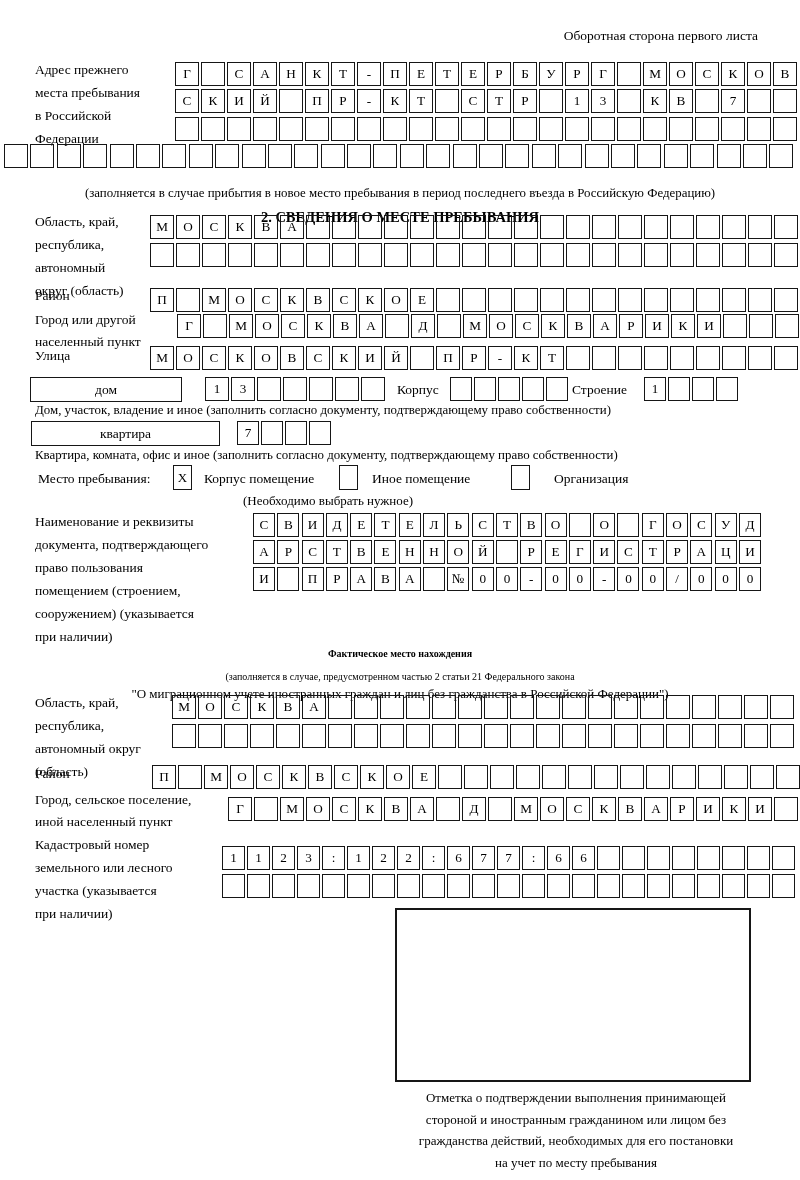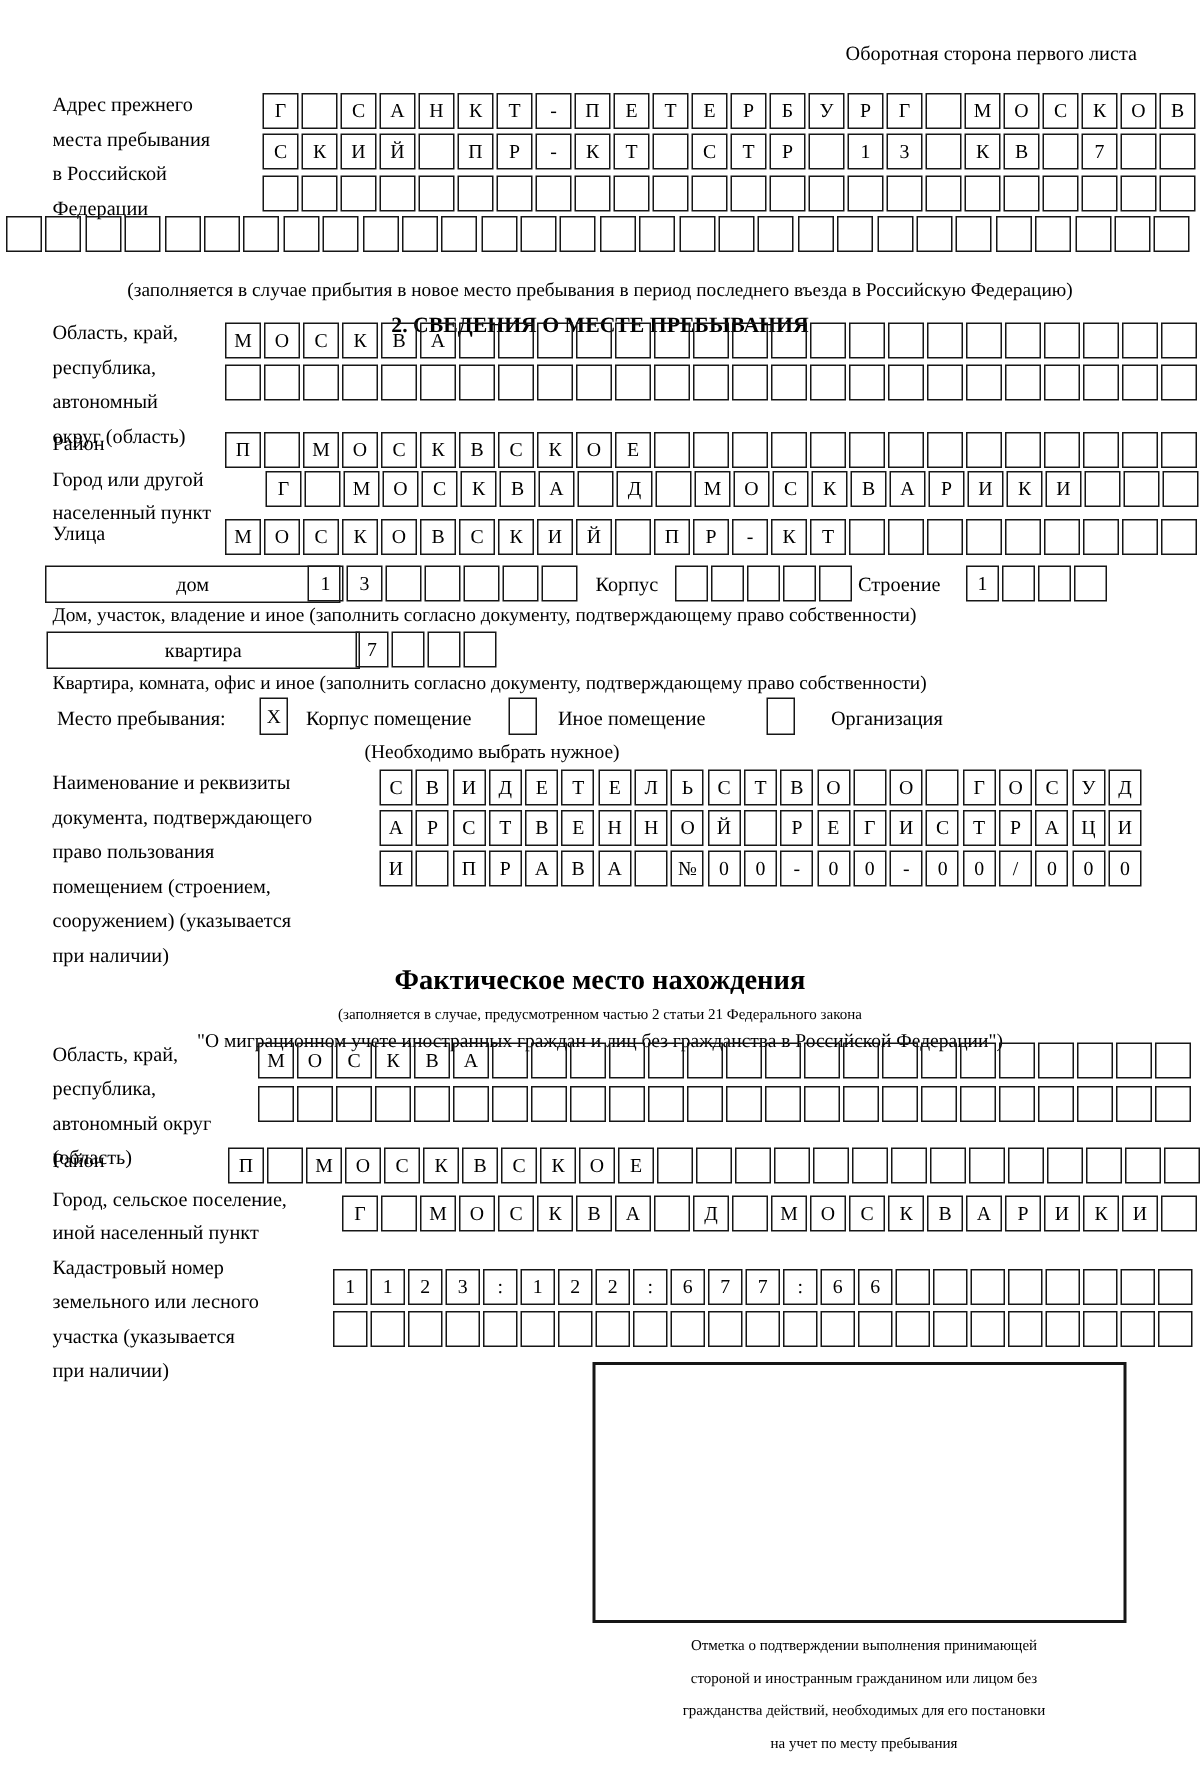--- a/index.html
+++ b/index.html
@@ -14,21 +14,21 @@
        display:flex;align-items:center;justify-content:center;font-size:13.2px;flex:none;}
   .full{gap:2.4px;}
   .sm{gap:2.3px;} .sm .c{width:22px;}
   .kd{gap:2px;} .kd .c{width:23px;}
   .nr{gap:2px;} .nr .c{width:22px;}
   .widebox{position:absolute;border:1.7px solid #161616;box-sizing:border-box;
        display:flex;align-items:center;justify-content:center;font-size:13.5px;}
   .cb{position:absolute;width:19px;height:25px;border:1.6px solid #161616;box-sizing:border-box;
        display:flex;align-items:center;justify-content:center;font-size:13px;}
   .markbox{position:absolute;border:2px solid #161616;box-sizing:border-box;background:#fff;}
-  .cap{position:absolute;font-size:10px;line-height:21.5px;text-align:center;white-space:pre-line;}
+  .cap{position:absolute;font-size:13px;line-height:21.5px;text-align:center;white-space:pre-line;}
 </style>
 </head>
 <body>
 
 <div class="lbl" style="top:24px;right:42px;">Оборотная сторона первого листа</div>
 
 <div class="lbl" style="left:35px;top:58px;">Адрес прежнего
 места пребывания
 в Российской
 Федерации</div>
@@ -285,21 +285,21 @@
     <div class="c"></div>
     <div class="c"></div>
     <div class="c"></div>
     <div class="c"></div>
     <div class="c"></div>
     <div class="c"></div>
     <div class="c"></div>
     <div class="c"></div>
   </div>
 
-<div class="widebox" style="left:30px;top:377px;width:197px;height:25px;">дом</div>
+<div class="widebox" style="left:30px;top:377px;width:152px;height:25px;">дом</div>
 <div class="boxrow" style="left:205px;top:377px;">
     <div class="c">1</div>
     <div class="c">3</div>
     <div class="c"></div>
     <div class="c"></div>
     <div class="c"></div>
     <div class="c"></div>
     <div class="c"></div>
   </div>
 <div class="lbl" style="left:397px;top:378px;">Корпус</div>
@@ -312,21 +312,21 @@
   </div>
 <div class="lbl" style="left:572px;top:378px;">Строение</div>
 <div class="boxrow nr" style="left:644px;top:377px;">
     <div class="c">1</div>
     <div class="c"></div>
     <div class="c"></div>
     <div class="c"></div>
   </div>
 <div class="note" style="left:35px;top:403px;">Дом, участок, владение и иное (заполнить согласно документу, подтверждающему право собственности)</div>
 
-<div class="widebox" style="left:31px;top:421px;width:209px;height:25px;">квартира</div>
+<div class="widebox" style="left:31px;top:421px;width:189px;height:25px;">квартира</div>
 <div class="boxrow nr" style="left:237px;top:421px;">
     <div class="c">7</div>
     <div class="c"></div>
     <div class="c"></div>
     <div class="c"></div>
   </div>
 <div class="note" style="left:35px;top:448px;">Квартира, комната, офис и иное (заполнить согласно документу, подтверждающему право собственности)</div>
 
 <div class="lbl" style="left:38px;top:467px;">Место пребывания:</div>
 <div class="cb" style="left:173px;top:465px;">X</div>
@@ -406,21 +406,21 @@
     <div class="c">0</div>
     <div class="c">-</div>
     <div class="c">0</div>
     <div class="c">0</div>
     <div class="c">/</div>
     <div class="c">0</div>
     <div class="c">0</div>
     <div class="c">0</div>
   </div>
 
-<div class="note ctr b" style="top:630px;font-size:19px;">Фактическое место нахождения</div>
+<div class="note ctr b" style="top:630px;font-size:10px;">Фактическое место нахождения</div>
 <div class="note ctr" style="top:653px;font-size:10px;">(заполняется в случае, предусмотренном частью 2 статьи 21 Федерального закона</div>
 <div class="note ctr" style="top:670px;font-size:13px;">"О миграционном учете иностранных граждан и лиц без гражданства в Российской Федерации")</div>
 
 <div class="lbl" style="left:35px;top:691px;">Область, край,
 республика,
 автономный округ
 (область)</div>
 <div class="boxrow" style="left:172px;top:695px;">
     <div class="c">М</div>
     <div class="c">О</div>

